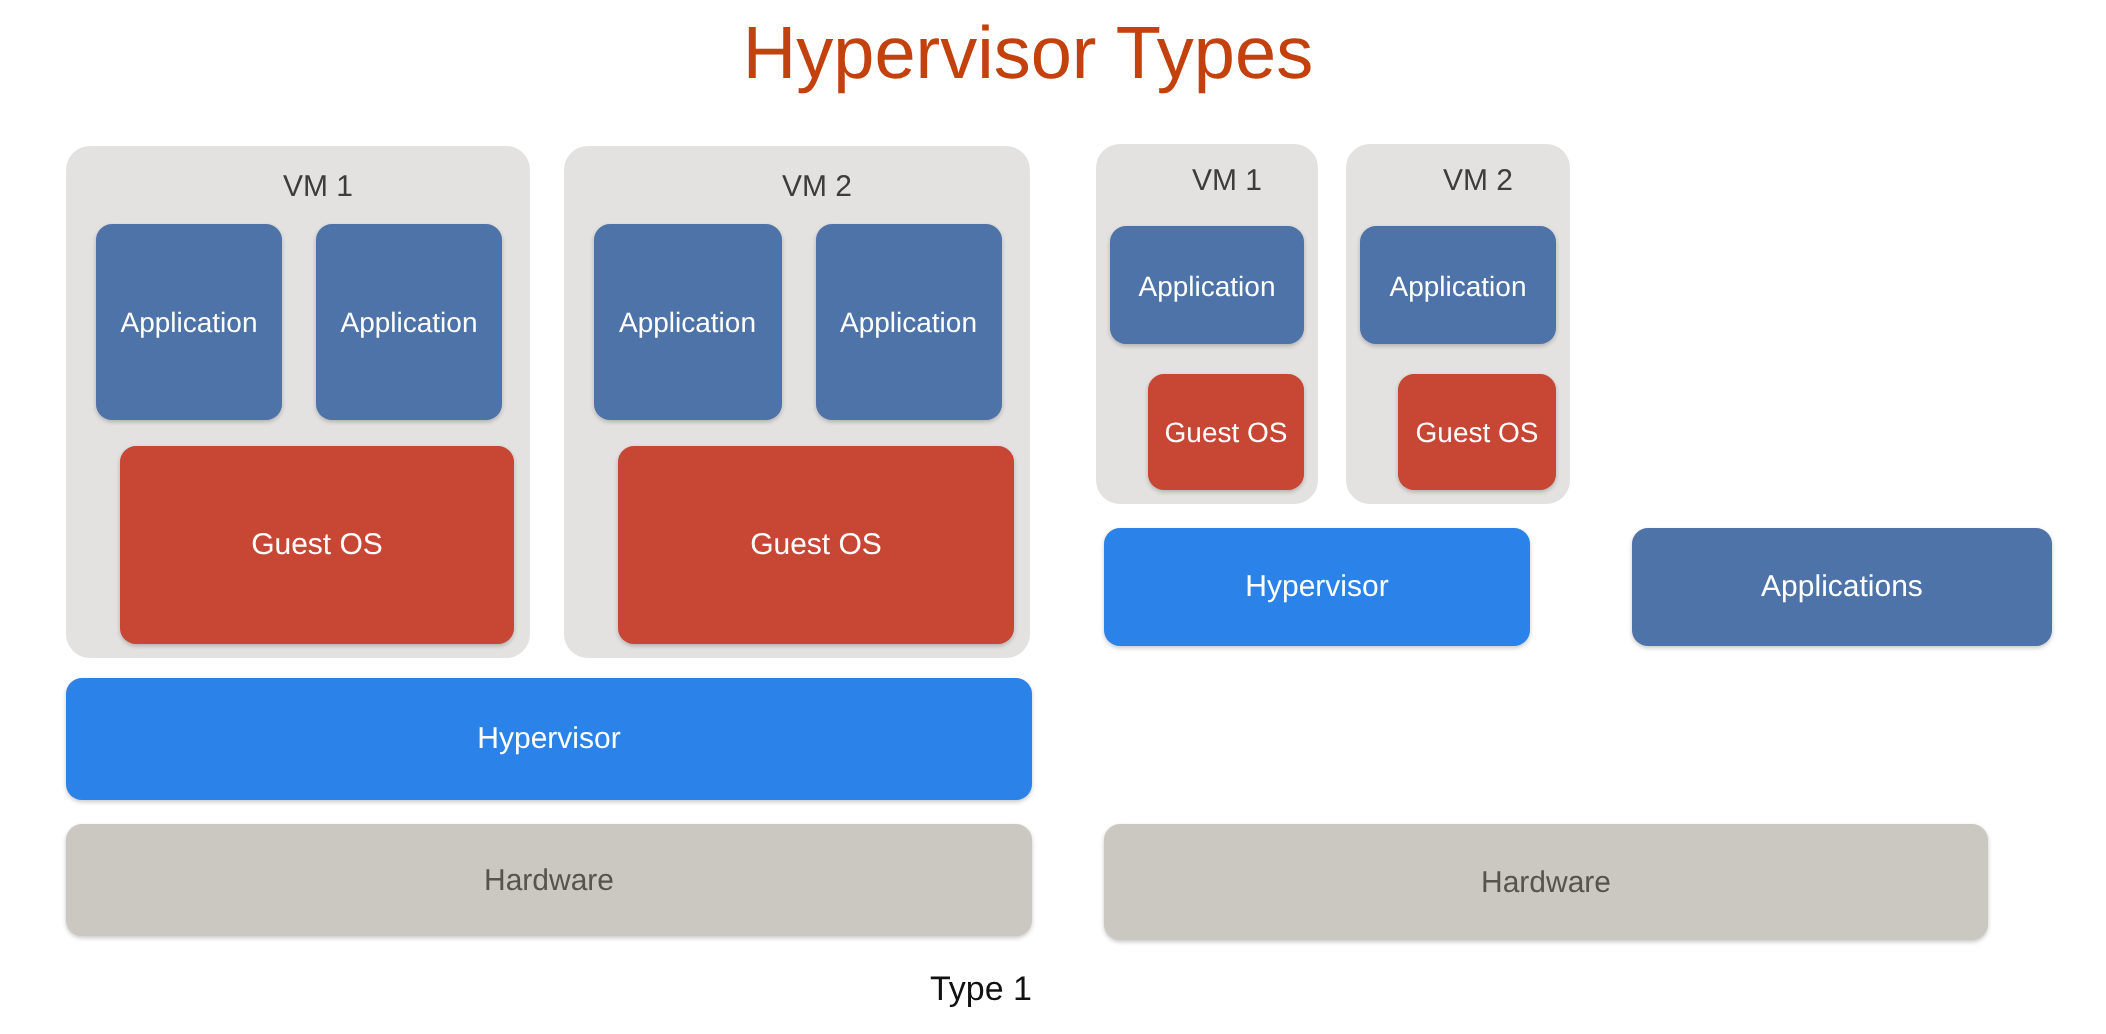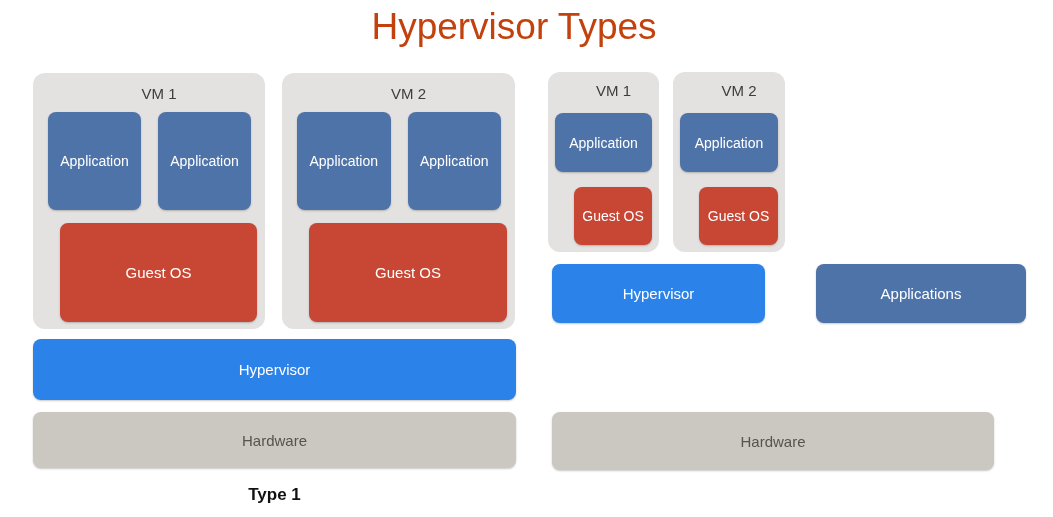--- a/index.html
+++ b/index.html
@@ -76,22 +76,22 @@
     box-shadow:0 1px 2px rgba(0,0,0,.22);
   }
   #t1-hypervisor{left:33px;top:339px;width:483px;height:61px;background:var(--hyp-blue);}
   #t1-hardware{left:33px;top:412px;width:483px;height:56px;background:var(--hardware-gray);color:var(--hardware-text);}
   #t2-hypervisor{left:552px;top:264px;width:213px;height:59px;background:var(--hyp-blue);}
   #t2-applications{left:780px;top:264px;width:210px;height:59px;background:var(--app-blue);margin-left:36px;}
   #t2-hostos{left:552px;top:341px;width:441px;height:58px;background:var(--os-red);}
   #t2-hardware{left:552px;top:412px;width:442px;height:58px;background:var(--hardware-gray);color:var(--hardware-text);}
   
   .type-label{
-    position:absolute;top:485px;text-align:center;
-    font-size:17px;font-weight:bold;color:#111;
+    position:absolute;top:485px;text-align:right;
+    font-size:17px;font-weight:normal;color:#111;
   }
   #t1-label{left:33px;width:483px;}
   #t2-label{left:552px;width:442px;}
 </style>
 </head>
 <body>
 
 <div class="canvas">
 
   <div class="title">Hypervisor Types</div>

